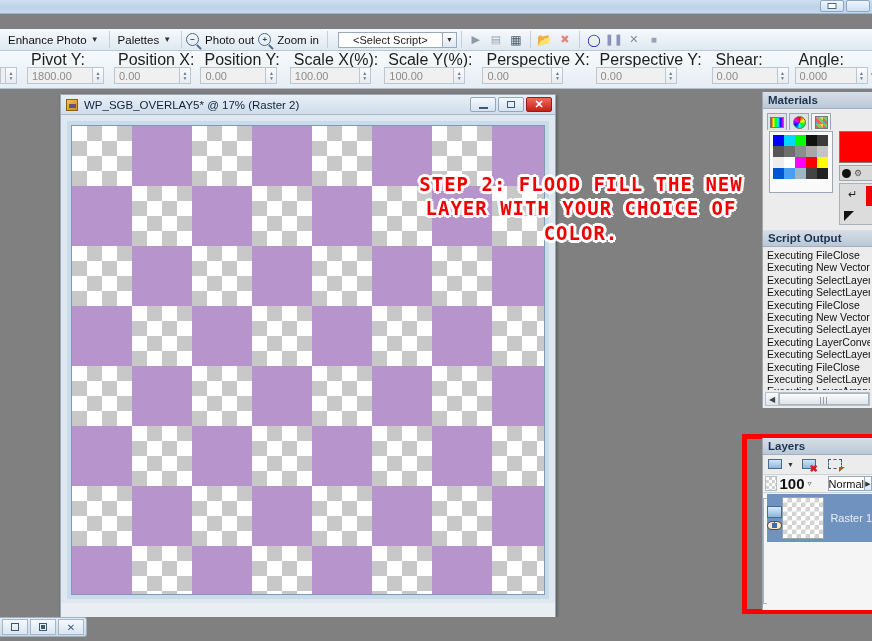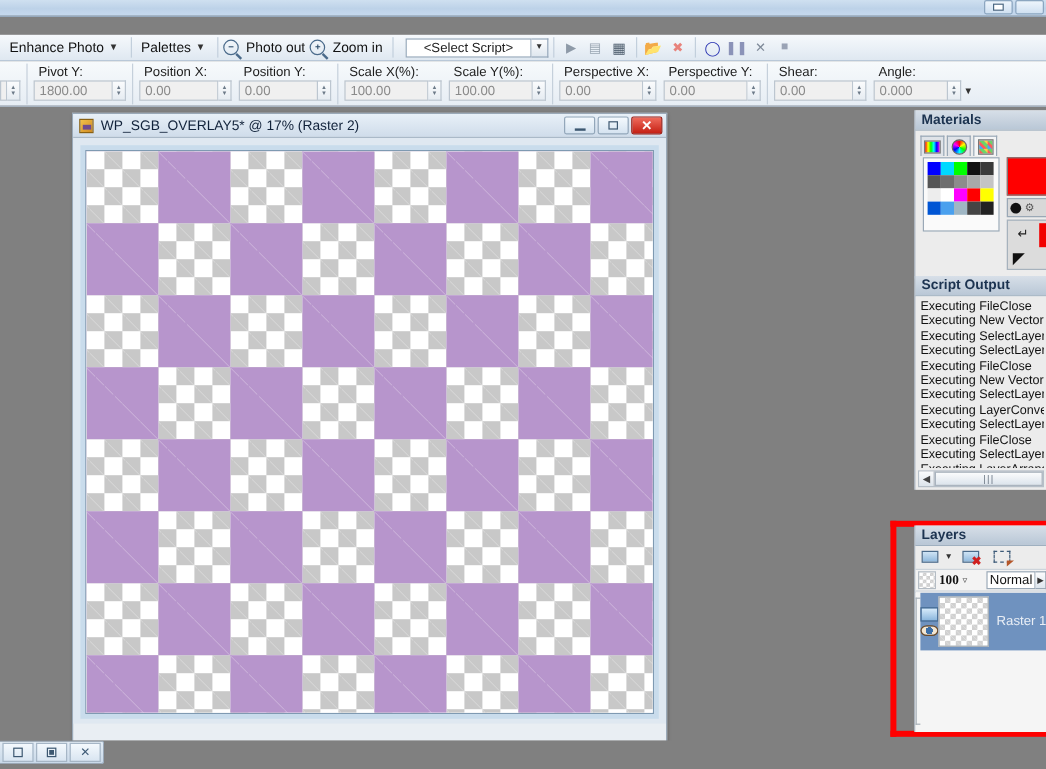--- a/index.html
+++ b/index.html
@@ -81,21 +81,21 @@
   }
   .ico-btn { width:20px;height:18px; display:flex;align-items:center;justify-content:center; }
 
   .toolbar2 {
     position:absolute; left:0; top:51px; width:872px; height:38px;
     background: linear-gradient(to bottom,#f7fafc,#e6edf4);
     border-bottom:1px solid #b0bfcf;
     display:flex; align-items:flex-start;
   }
   .field-grp { display:flex; flex-direction:column; padding:2px 0 0 0; }
-  .field-lbl { font-size:11px; color:#1d1d1d; padding-left:4px; height:14px; line-height:14px; white-space:nowrap;}
+  .field-lbl { font-size:16px; color:#1d1d1d; padding-left:4px; height:14px; line-height:14px; white-space:nowrap;}
   .field-row { display:flex; align-items:center; }
   .spin-in {
     height:17px; border:1px solid #bcc6d0; background:#f0f0f0; color:#8a8a8a;
     font-size:11px; line-height:17px; padding-left:4px; white-space:nowrap;
   }
   .spin-arrows {
     width:11px; height:17px; border:1px solid #bcc6d0; border-left:none;
     background:linear-gradient(to bottom,#fbfcfd,#e6ecf2);
     display:flex; flex-direction:column; align-items:center; justify-content:center;
     font-size:5px; color:#6c7a88; line-height:5px;
@@ -239,21 +239,21 @@
   .ly-ic .pen{position:absolute;right:-1px;bottom:0;width:0;height:0;border-left:6px solid #b5572a;
     border-bottom:5px solid transparent;}
   .ly-ic .dash{position:absolute;left:1px;top:2px;width:14px;height:10px;
     border:1px dashed #3c5a78;background:transparent;}
   .ly-caret{font-size:7px;color:#333;}
   .ly-opacity{height:18px;display:flex;align-items:center;gap:0;border-bottom:1px solid #cdd4db;background:#f3f3f3;}
   .op-check{width:18px;height:15px;margin-left:2px;
     background-image:linear-gradient(45deg,#cfcfcf 25%,transparent 25%,transparent 75%,#cfcfcf 75%),
       linear-gradient(45deg,#cfcfcf 25%,transparent 25%,transparent 75%,#cfcfcf 75%);
     background-size:6px 6px;background-position:0 0,3px 3px;background-color:#fff;border:1px solid #b4bcc4;}
-  .op-val{font-size:11px;color:#111;padding:0 3px;font-weight:bold;font-family:Liberation Serif, serif;}
+  .op-val{font-size:15px;color:#111;padding:0 3px;font-weight:bold;}
   .op-spin{font-size:8px;color:#555;}
   .blend{margin-left:16px;width:52px;height:15px;border:1px solid #9aa8b6;background:#fff;
     font-size:11px;color:#111;display:flex;align-items:center;justify-content:center;}
   .blend-btn{width:11px;height:15px;border:1px solid #9aa8b6;border-left:none;
     background:linear-gradient(to bottom,#fbfcfd,#dde5ed);display:flex;align-items:center;
     justify-content:center;font-size:7px;color:#333;}
   .ly-list{position:absolute;left:0;top:39px;right:0;bottom:0;background:#f5f5f5;padding-left:4px;}
   .ly-row{height:48px;display:flex;align-items:center;position:relative;}
   .ly-row.sel{background:#6f92bf;}
   .ly-iconcol{width:22px;display:flex;flex-direction:column;align-items:center;gap:3px;}
@@ -478,20 +478,21 @@
     <div class="doc-body">
       <div class="canvas-frame">
         <div class="canvas-inner">
           <div class="checker-small"></div>
           <div class="checker-purple" id="purple-checker" style="--pc: #b795cc;"></div>
         </div>
       </div>
     </div>
   </div>
 
+  <div class="anno" id="anno-step2">STEP 2: FLOOD FILL THE NEW LAYER WITH YOUR CHOICE OF COLOR.</div>
   <div class="redbox"></div>
 
   <div class="panel" id="materials">
     <div class="panel-hdr">Materials</div>
     <div class="mat-body">
       <div class="mat-tabs">
         <div class="mat-tab">
             <span class="sw-rainbow"></span>
           </div>
         <div class="mat-tab">

